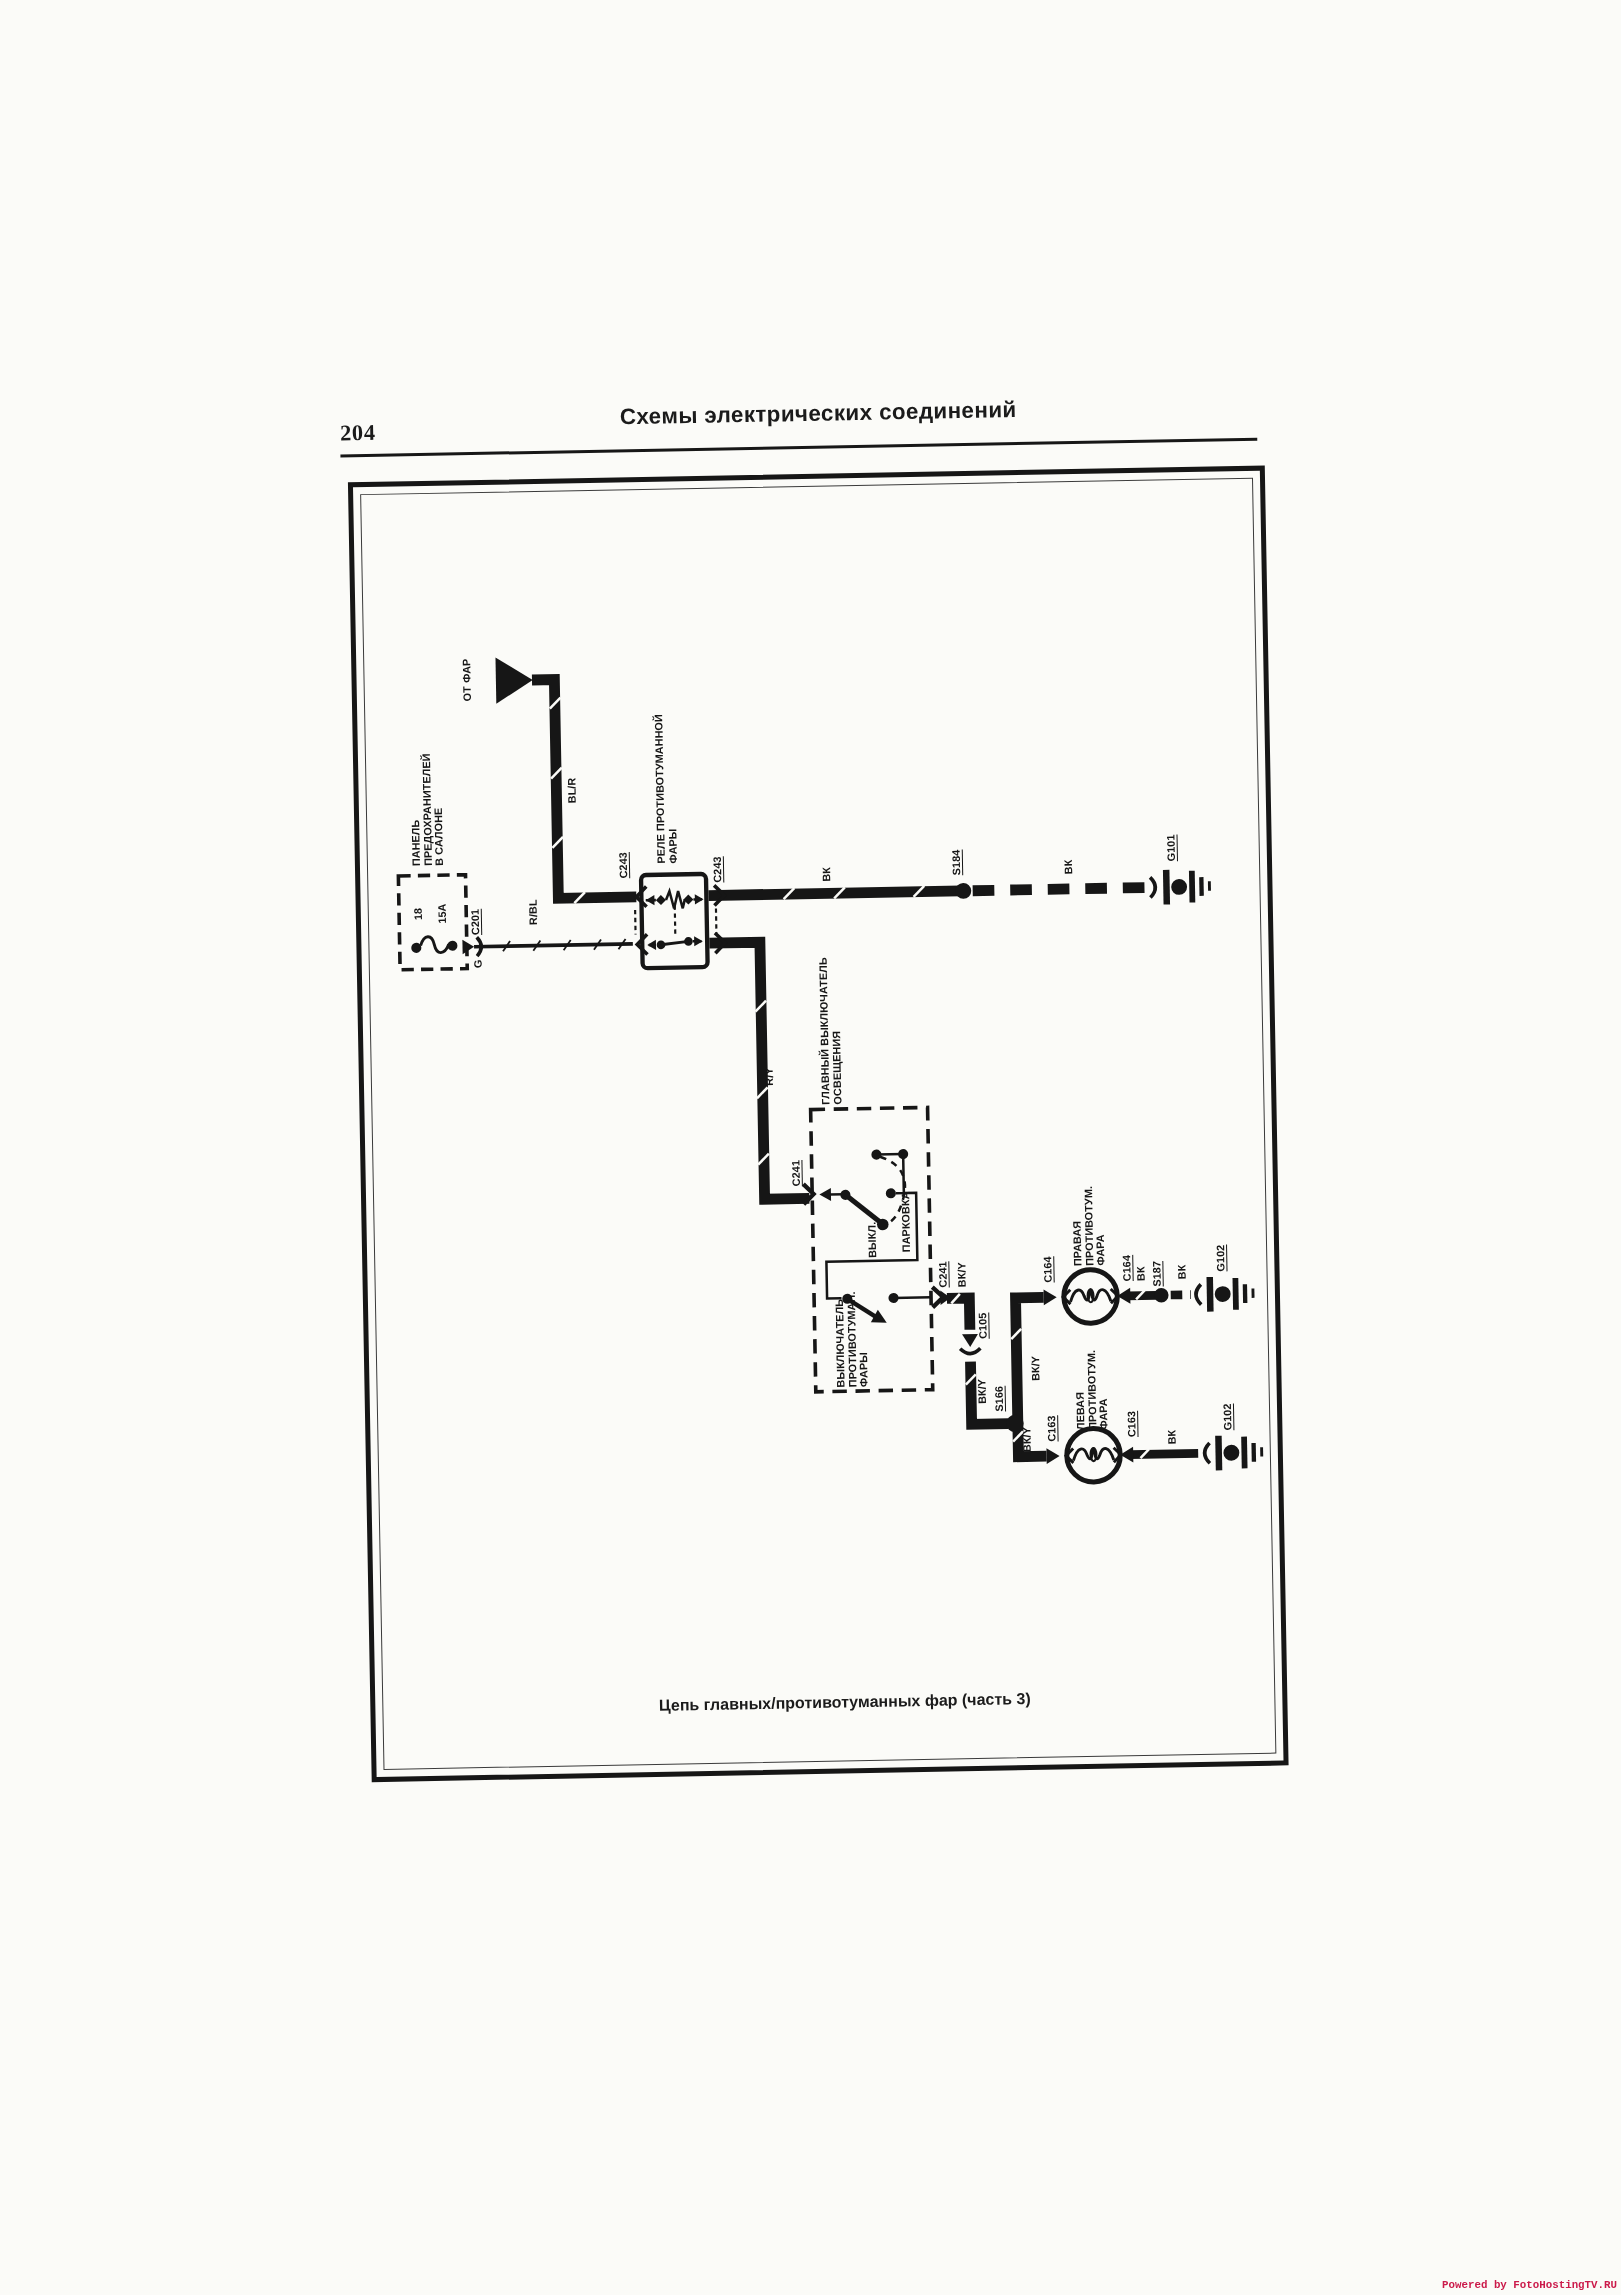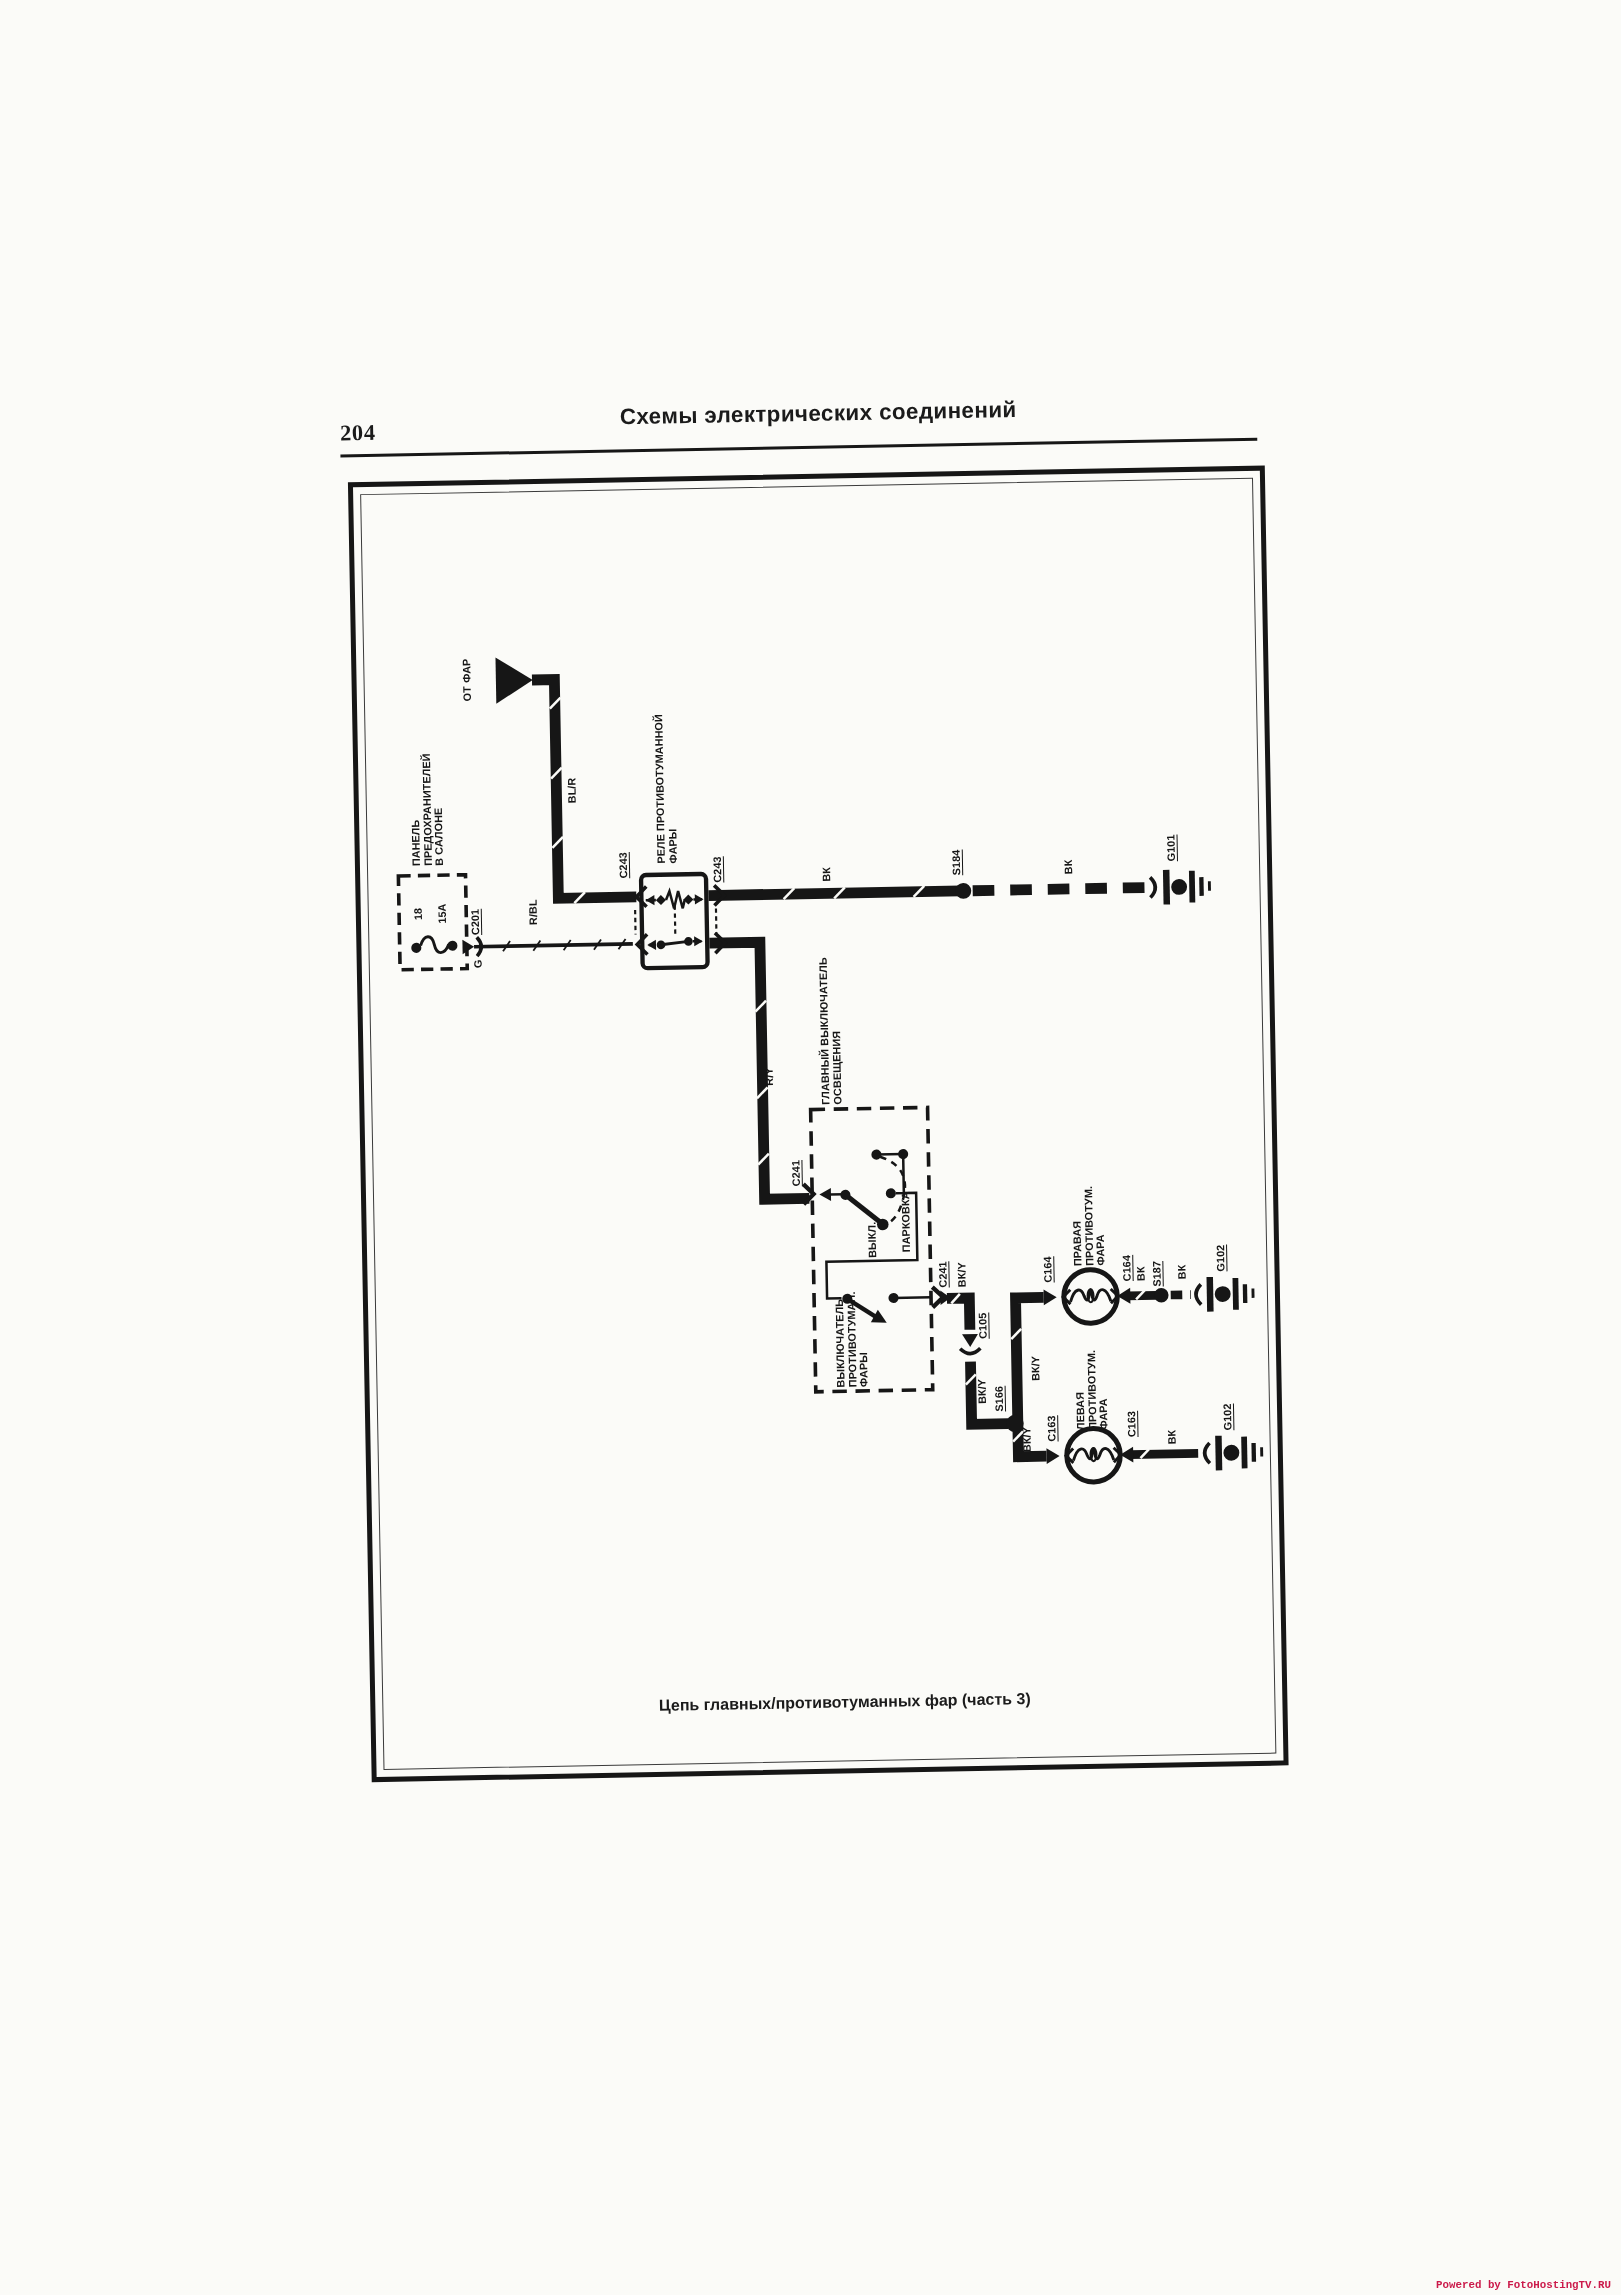--- a/index.html
+++ b/index.html
@@ -12,21 +12,21 @@
          font:bold 22.4px "Liberation Sans",sans-serif;letter-spacing:0.4px;white-space:nowrap;}
   .hrule{position:absolute;left:352px;top:446px;width:917px;height:2.9px;background:#171717;}
   .frame{position:absolute;left:359px;top:474px;width:907px;height:1290px;border:5px solid #161616;background:transparent;}
   .frame-in{position:absolute;left:7.2px;top:7.2px;right:7.2px;bottom:7.2px;border:1.4px solid #3a3a3a;}
   .gfx{position:absolute;left:0;top:0;}
   .vl{position:absolute;transform:rotate(-90deg);transform-origin:0 0;white-space:pre;
       font:bold 10.8px/11.6px "Liberation Sans",sans-serif;color:#161616;letter-spacing:0.1px;}
   .u{text-decoration:underline;text-underline-offset:2.2px;text-decoration-thickness:1.4px;}
   .caption{position:absolute;left:635px;top:1694px;width:397px;text-align:center;
            font:bold 16px "Liberation Sans",sans-serif;white-space:nowrap;}
-  .watermark{position:absolute;right:10px;top:2279px;font:bold 10.8px "Liberation Mono",monospace;color:#cb1a4a;}
+  .watermark{position:absolute;right:4px;top:2279px;font:bold 10.8px "Liberation Mono",monospace;color:#cb1a4a;}
 </style>
 </head>
 <body>
 
 <div class="page">
  <div class="scan">
 
   <div class="pgnum">204</div>
   <div class="title">Схемы  электрических  соединений</div>
   <div class="hrule"></div>

